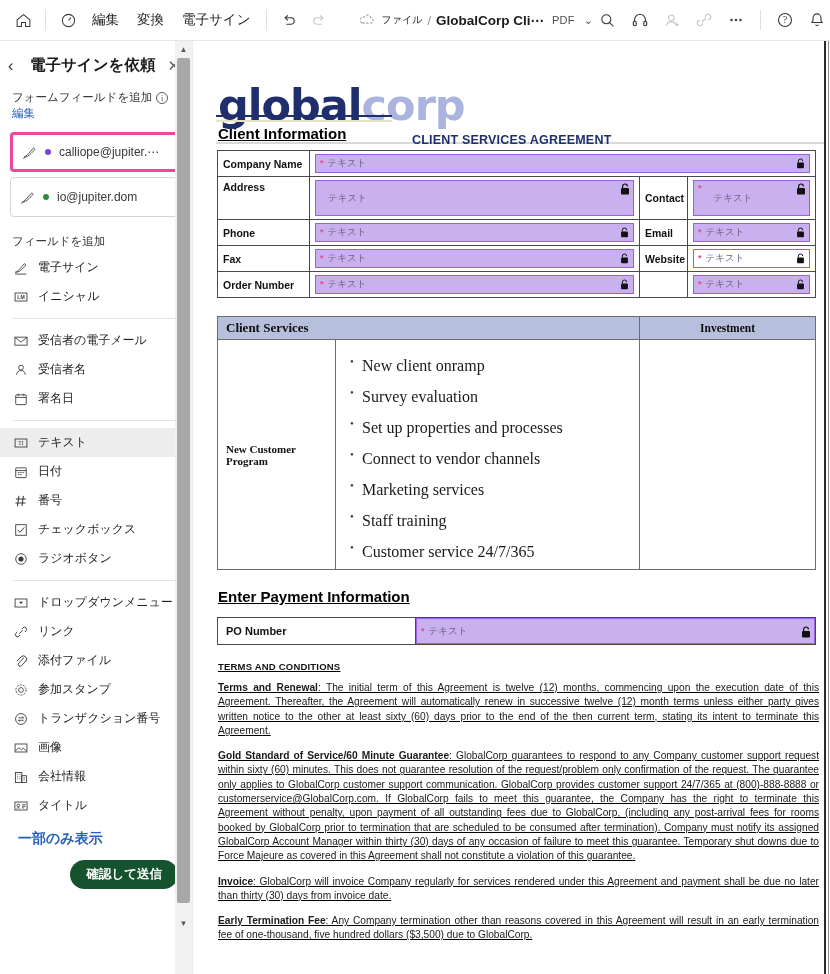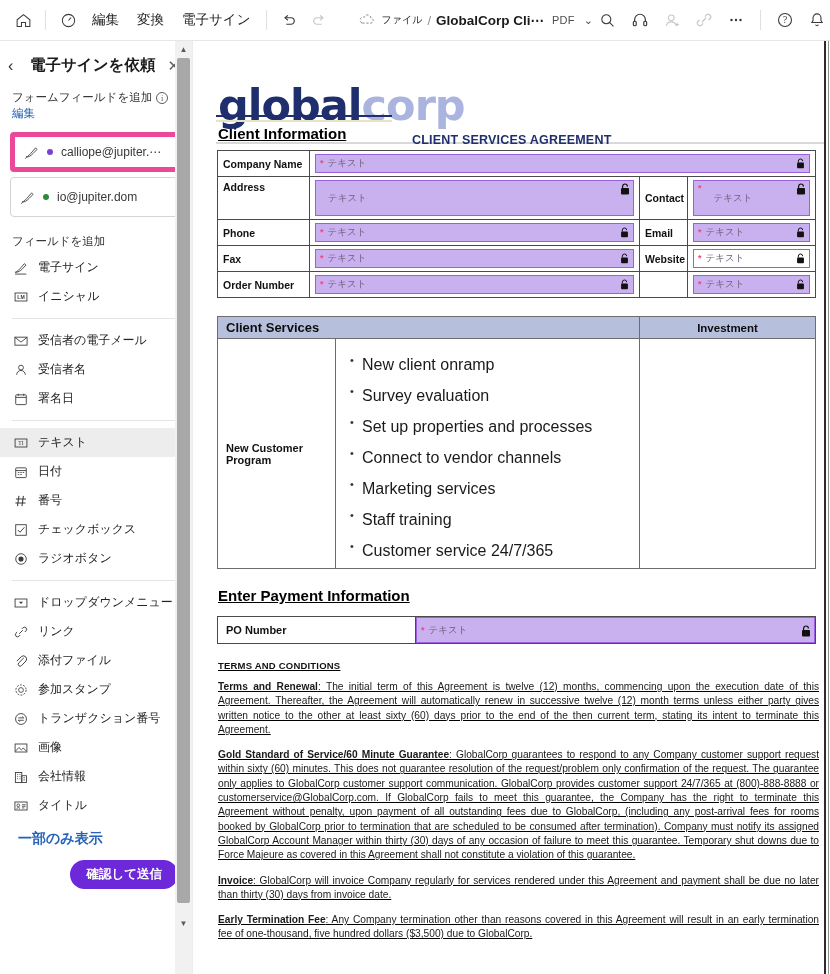--- a/index.html
+++ b/index.html
@@ -120,21 +120,21 @@
   .recip {
     margin: 5px 10px;
     height: 40px;
     border: 1px solid #d6d4d2;
     border-radius: 4px;
     display: flex; align-items: center;
     padding: 0 8px;
     cursor: pointer;
     background: #fff;
   }
-  .recip.sel { border: 5px solid #ec4899; }
+  .recip.sel { border: 3px solid #ec4899; }
   .recip .dot {
     width: 6px; height: 6px; border-radius: 50%;
     margin: 0 8px 0 7px;
     flex: 0 0 auto;
   }
   .recip .mail {
     font-size: 12px; color: #3a3836;
     overflow: hidden; white-space: nowrap;
   }
   .pen-ic { width: 17px; height: 17px; flex: 0 0 auto; }
@@ -168,21 +168,21 @@
     font-size: 14px; font-weight: bold;
     color: #2663b8;
     padding: 10px 12px 0 18px;
     cursor: pointer;
   }
   #send-wrap {
     padding: 12px 14px 0 0;
     display: flex; justify-content: flex-end;
   }
   #send-btn {
-    background: #6d28d9;
+    background: #14532d;
     color: #fff;
     font-size: 12.5px;
     font-weight: bold;
     border: none;
     border-radius: 16px;
     height: 29px;
     padding: 0 16px;
     cursor: pointer;
     font-family: "Liberation Sans", sans-serif;
   }
@@ -342,20 +342,21 @@
   .pfield.tall { min-height: 36px; align-items: center; }
   .pfield.tall .ph { padding-left: 8px; }
   .pfield.tall .lock { align-self: flex-start; margin-top: 2px; }
 
   
   #tbl-cs {
     margin: 18px 5px 0 5px;
     width: 598px;
     border-collapse: collapse;
     table-layout: fixed;
+    font-family: Liberation Serif, serif;
   }
   #tbl-cs td { border: 1px solid #6d6d6d; vertical-align: top; }
   .cs-head {
     background: #b6c0dd;
     font-size: 13px;
     font-weight: bold;
     color: #0d0d0d;
     padding: 3px 8px;
     height: 21px;
     vertical-align: middle !important;

